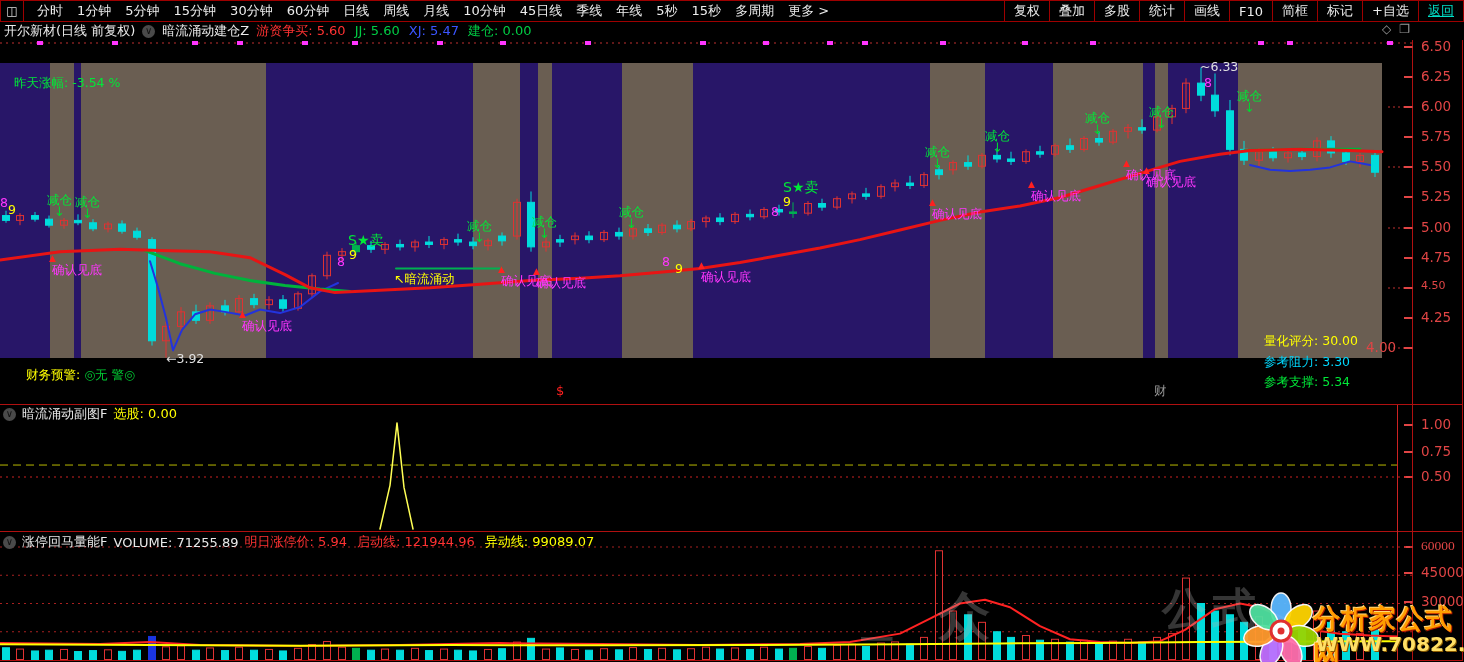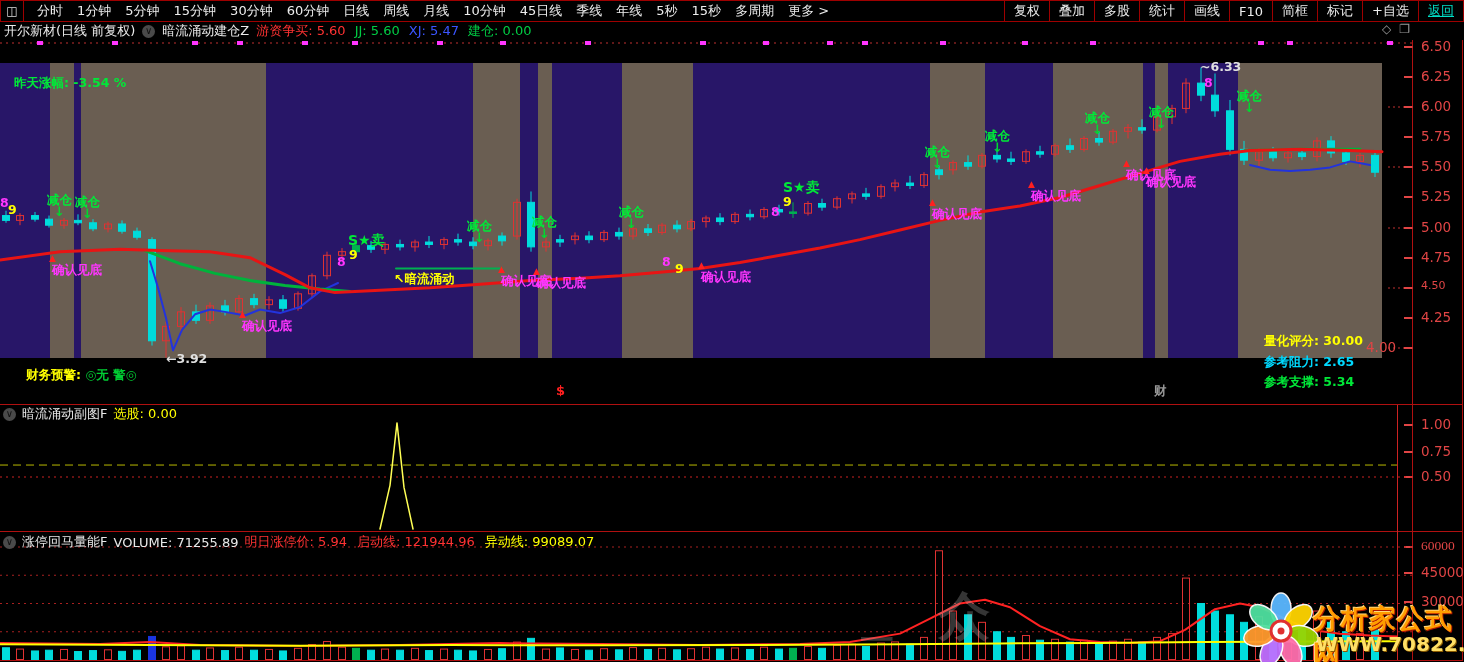--- a/index.html
+++ b/index.html
@@ -15,21 +15,21 @@
   #menu-right{display:flex;align-items:stretch;}
   #menu-right .mi{padding:0 9px;border-left:1px solid #9e0000;display:flex;align-items:center;white-space:nowrap;}
   #menu-right .mi:last-child{color:#00e0c8;text-decoration:underline;}
   
   #titlebar{position:absolute;left:0;top:22px;width:1464px;height:18px;display:flex;align-items:center;
             color:#ececec;font-size:13px;gap:7px;padding-left:4px;box-sizing:border-box;}
   .circle-icon{display:inline-flex;width:13px;height:13px;border-radius:50%;background:#4a4a4a;
                color:#111;align-items:center;justify-content:center;font-size:10px;line-height:1;}
   #title-icons{position:absolute;right:54px;top:0;color:#9a9a9a;font-size:12px;display:flex;gap:8px;}
   
-  .lbl{position:absolute;white-space:nowrap;font-weight:bold;font-size:12.5px;line-height:1.1;}
+  .lbl{position:absolute;white-space:nowrap;font-weight:normal;font-size:12.5px;line-height:1.1;}
   .sig-q{color:#ff35ff;}
   .sig-q .tri{position:absolute;left:-3px;top:-9px;color:#ff2020;font-size:9px;}
   .sig-j{color:#00e838;text-align:center;}
   .sig-j .arr{display:block;color:#00d830;font-size:13px;margin-top:-2px;}
   .panel-hdr{position:absolute;display:flex;align-items:center;gap:6px;color:#e8e8e8;font-size:13px;}
   .wm-ghost{position:absolute;color:rgba(175,175,175,.30);font-weight:bold;}
   #wm-name{position:absolute;font-size:27px;font-weight:bold;color:#ff9d00;
            text-shadow:1px 1px 0 #b31900,-1px -1px 0 #ffd97a;letter-spacing:1px;}
   #wm-url{position:absolute;font-size:20px;font-weight:bold;color:#ffe066;text-shadow:1px 1px 0 #8a5a00;}
 </style>
@@ -487,21 +487,21 @@
   <div class="lbl" style="left:26px;top:368px;">
     <span style="color:#ffff00;">财务预警:</span>
     <span style="color:#00cc33;">◎无 警◎</span>
   </div>
   <div class="lbl" style="left:556px;top:384px;color:#ff2020;font-size:13px;">$</div>
   <div class="lbl" style="left:1154px;top:384px;color:#999;">财</div>
   <div class="lbl" style="left:1264px;top:334px;color:#ffff00;">
     <span>量化评分:</span> <span>30.00</span>
   </div>
   <div class="lbl" style="left:1264px;top:355px;color:#00d9ff;">
-    <span>参考阻力:</span> <span>2.65</span>
+    <span>参考阻力:</span> <span>3.30</span>
   </div>
   <div class="lbl" style="left:1264px;top:375px;color:#00e838;">
     <span>参考支撑:</span> <span>5.34</span>
   </div>
   <div id="price-axis" style="position: absolute; left: 0px; top: 0px;">
       <div class="lbl" style="left: 1421px; top: 39px; color: rgb(224, 69, 69); font-weight: normal; font-size: 13.5px;">6.50</div>
       <div class="lbl" style="left: 1421px; top: 69px; color: rgb(224, 69, 69); font-weight: normal; font-size: 13.5px;">6.25</div>
       <div class="lbl" style="left: 1421px; top: 99px; color: rgb(224, 69, 69); font-weight: normal; font-size: 13.5px;">6.00</div>
       <div class="lbl" style="left: 1421px; top: 129px; color: rgb(224, 69, 69); font-weight: normal; font-size: 13.5px;">5.75</div>
       <div class="lbl" style="left: 1421px; top: 159px; color: rgb(224, 69, 69); font-weight: normal; font-size: 13.5px;">5.50</div>
@@ -535,20 +535,21 @@
     <span id="p3-items"><span style="color: rgb(255, 50, 50); margin-right: 10px;">明日涨停价: 5.94</span><span style="color: rgb(255, 50, 50); margin-right: 10px;">启动线: 121944.96</span><span style="color: rgb(255, 255, 0); margin-right: 10px;">异动线: 99089.07</span></span>
   </div>
   <div id="p3-axis" style="position: absolute; left: 0px; top: 0px;">
       <div class="lbl" style="left: 1421px; top: 539px; color: rgb(224, 69, 69); font-weight: normal; font-size: 13.5px; font-family: Liberation Serif, serif;">60000</div>
       <div class="lbl" style="left: 1421px; top: 565px; color: rgb(224, 69, 69); font-weight: normal; font-size: 13.5px;">45000</div>
       <div class="lbl" style="left: 1421px; top: 594px; color: rgb(224, 69, 69); font-weight: normal; font-size: 13.5px;">30000</div>
     </div>
 
   <div class="wm-ghost" style="left:860px;top:618px;font-size:34px;">一</div>
   <div class="wm-ghost" style="left:938px;top:582px;font-size:52px;">众</div>
+  <div class="wm-ghost" style="left:1162px;top:580px;font-size:44px;letter-spacing:6px;">公式</div>
   <svg id="wm-flower" width="78" height="78" style="position:absolute;left:1242px;top:592px;">
       <ellipse cx="39" cy="17" rx="10" ry="16" fill="#5bb8ff" stroke="#fff" stroke-width="1.5" transform="rotate(0 39 39)" opacity="0.95"></ellipse>
       <ellipse cx="39" cy="17" rx="10" ry="16" fill="#ffd400" stroke="#fff" stroke-width="1.5" transform="rotate(51.42857142857143 39 39)" opacity="0.95"></ellipse>
       <ellipse cx="39" cy="17" rx="10" ry="16" fill="#9ad400" stroke="#fff" stroke-width="1.5" transform="rotate(102.85714285714286 39 39)" opacity="0.95"></ellipse>
       <ellipse cx="39" cy="17" rx="10" ry="16" fill="#ff6fae" stroke="#fff" stroke-width="1.5" transform="rotate(154.28571428571428 39 39)" opacity="0.95"></ellipse>
       <ellipse cx="39" cy="17" rx="10" ry="16" fill="#c06fff" stroke="#fff" stroke-width="1.5" transform="rotate(205.71428571428572 39 39)" opacity="0.95"></ellipse>
       <ellipse cx="39" cy="17" rx="10" ry="16" fill="#ff9a2e" stroke="#fff" stroke-width="1.5" transform="rotate(257.14285714285717 39 39)" opacity="0.95"></ellipse>
       <ellipse cx="39" cy="17" rx="10" ry="16" fill="#4fe0a0" stroke="#fff" stroke-width="1.5" transform="rotate(308.57142857142856 39 39)" opacity="0.95"></ellipse>
       <circle cx="39" cy="39" r="10" fill="#fff" stroke="#e03030" stroke-width="3"></circle>
       <circle cx="39" cy="39" r="3.5" fill="#e03030"></circle>

